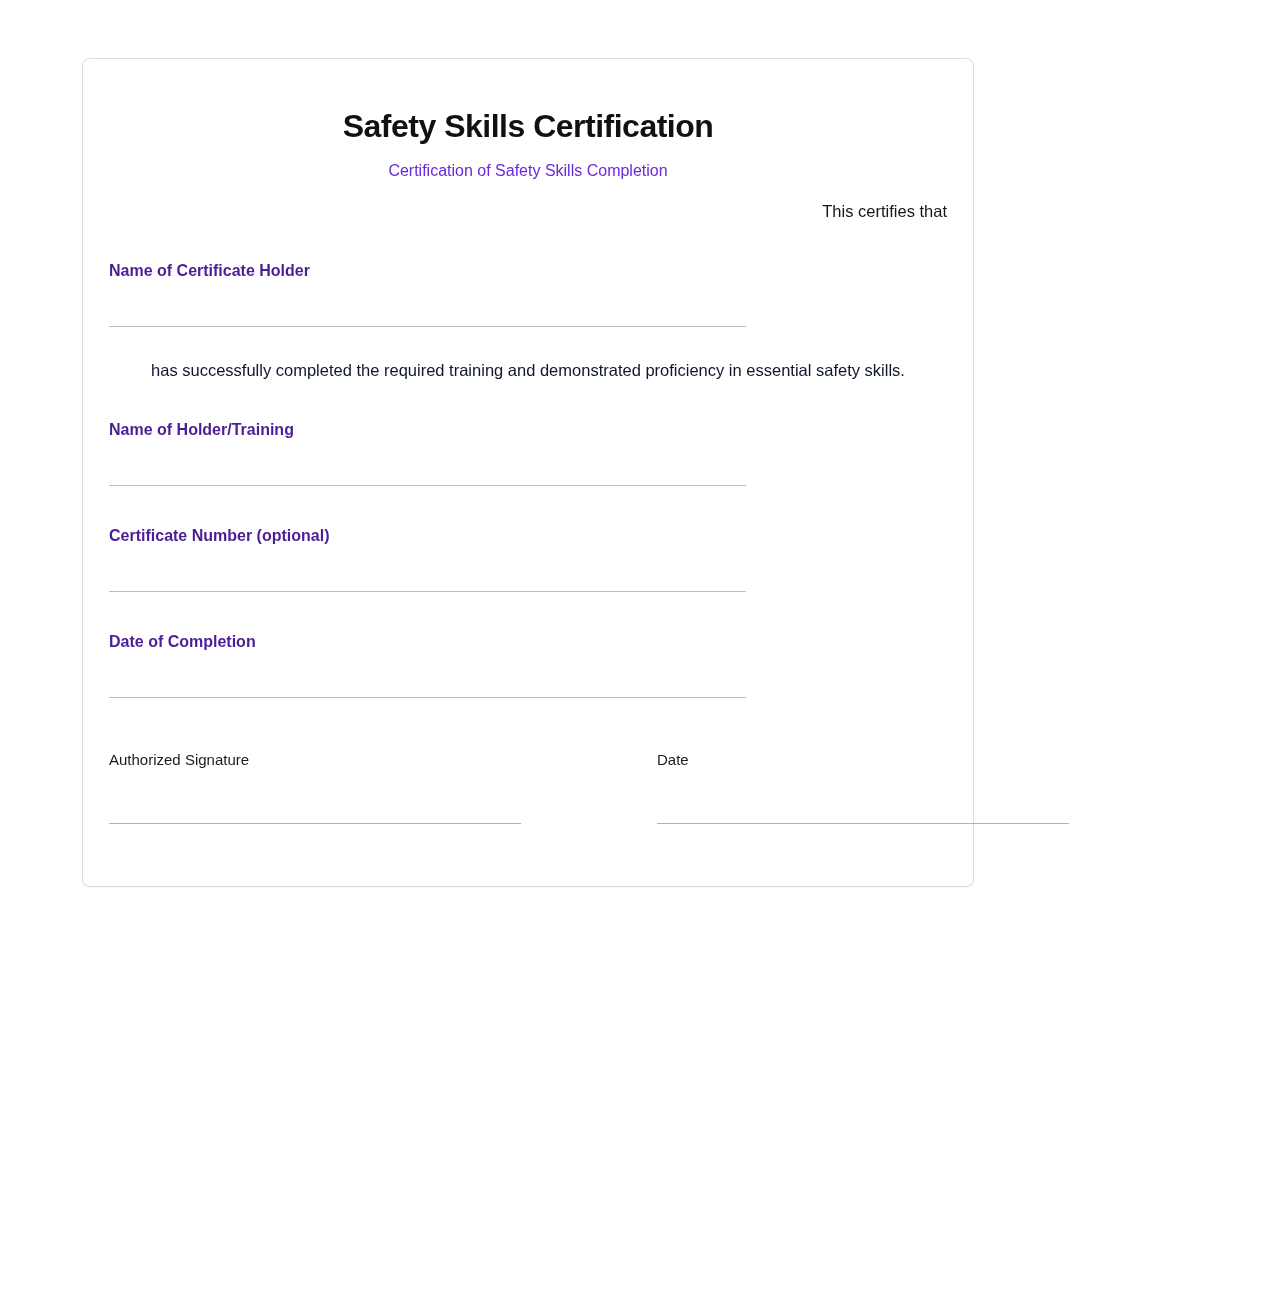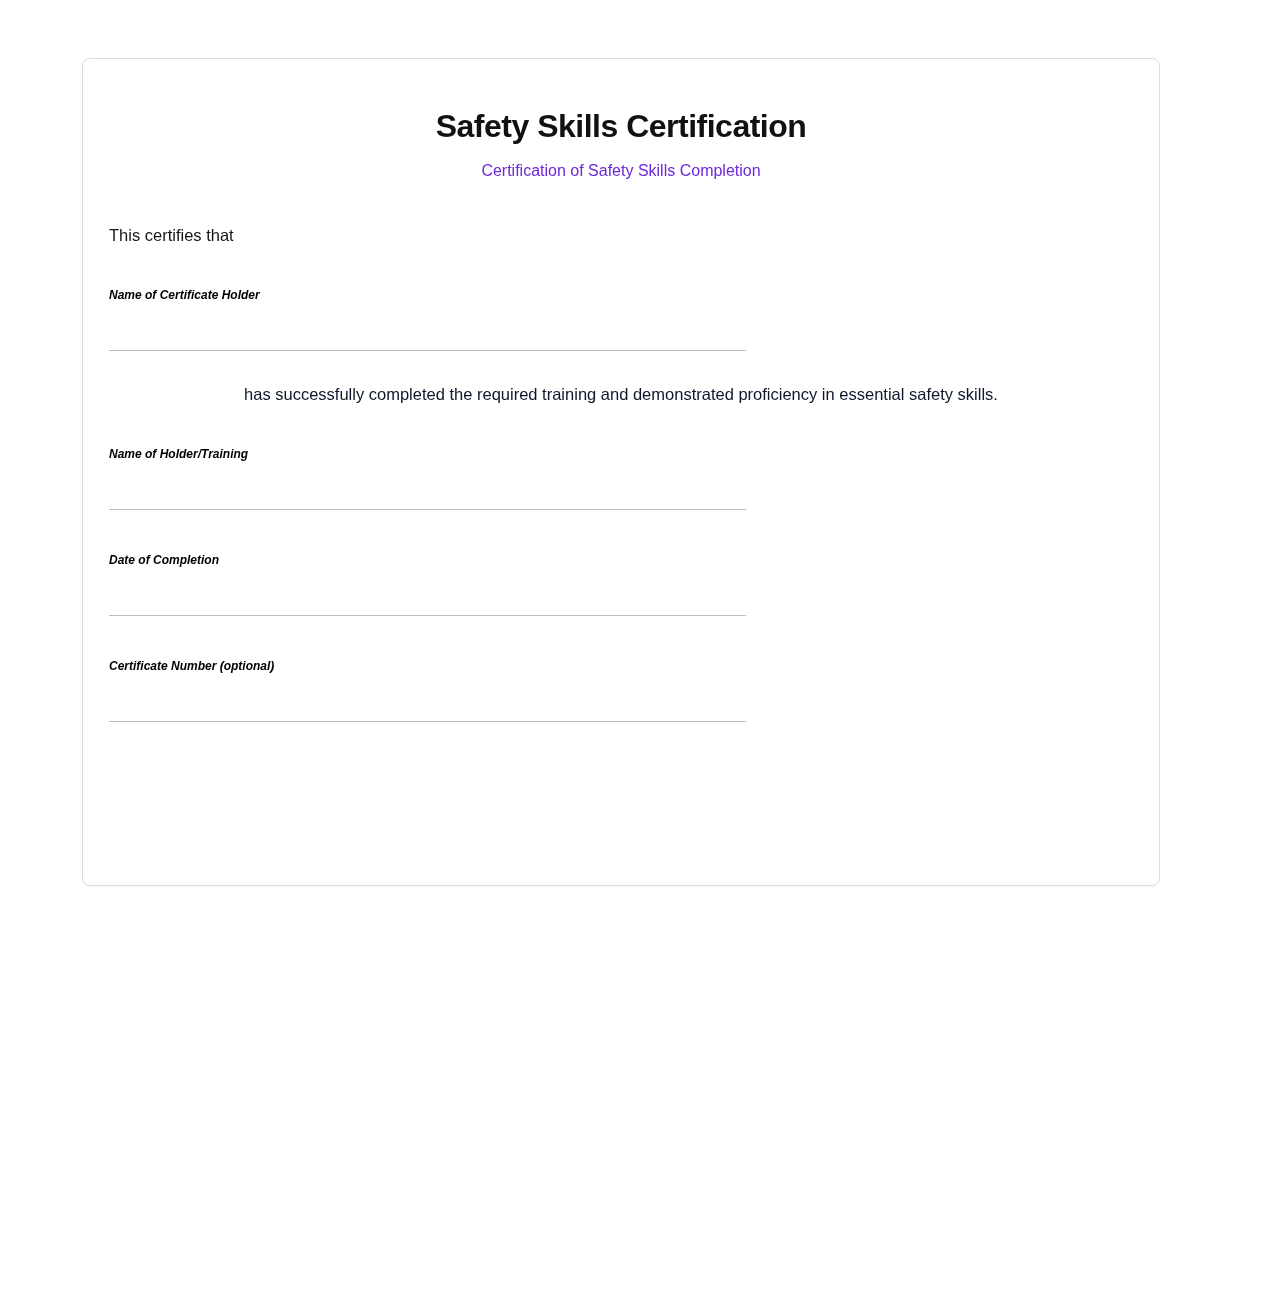--- a/index.html
+++ b/index.html
@@ -10,21 +10,21 @@
   }
   body {
     width: 1278px;
     min-height: 1300px;
     position: relative;
   }
   .card {
     position: absolute;
     left: 82px;
     top: 58px;
-    width: 1078px;
+    width: 892px;
     min-height: 828px;
     background: #ffffff;
     border: 1px solid #dcdcdc;
     border-radius: 8px;
     box-shadow: 0 1px 3px rgba(0,0,0,0.04);
     padding: 48px 26px 62px 26px;
   }
   .cert-title {
     text-align: center;
     font-size: 32px;
@@ -34,36 +34,35 @@
     letter-spacing: -0.5px;
   }
   .cert-subtitle {
     text-align: center;
     font-size: 16px;
     font-weight: 400;
     color: #6d28d9;
     margin-top: 17px;
   }
   .certifies-line {
-    text-align: left;
+    text-align: right;
     font-size: 16.5px;
     font-weight: 400;
     color: #161616;
-    margin-top: 46px;
+    margin-top: 22px;
   }
   .field-group {
     margin-top: 40px;
   }
   .field-label {
     display: block;
-    font-size: 12px;
+    font-size: 16px;
     font-weight: 700;
-    color: #000000;
+    color: #4c1d95;
     line-height: 20px;
-    font-style: italic;
   }
   .line-input {
     display: block;
     width: 637px;
     height: 36px;
     margin-top: 10px;
     border: none;
     border-bottom: 1px solid #bdbdbd;
     border-radius: 0;
     background: transparent;
@@ -126,23 +125,33 @@
   </div>
 
   <p class="completion-text">has successfully completed the required training and demonstrated proficiency in essential safety skills.</p>
 
   <div class="field-group">
     <label class="field-label">Name of Holder/Training</label>
     <input type="text" class="line-input" value="" style="">
   </div>
 
   <div class="field-group">
+    <label class="field-label">Certificate Number (optional)</label>
+    <input type="text" class="line-input" value="" style="">
+  </div>
+
+  <div class="field-group">
     <label class="field-label">Date of Completion</label>
     <input type="text" class="line-input" value="" style="">
   </div>
 
-  <div class="field-group">
-    <label class="field-label">Certificate Number (optional)</label>
-    <input type="text" class="line-input" value="" style="">
+  <div class="sig-row">
+    <div class="sig-col">
+      <label class="sig-label">Authorized Signature</label>
+      <input type="text" class="sig-input" value="" style="">
+    </div>
+    <div class="sig-col">
+      <label class="sig-label">Date</label>
+      <input type="text" class="sig-input" value="" style="">
+    </div>
   </div>
-
 
 </div>
 
 </body></html>

